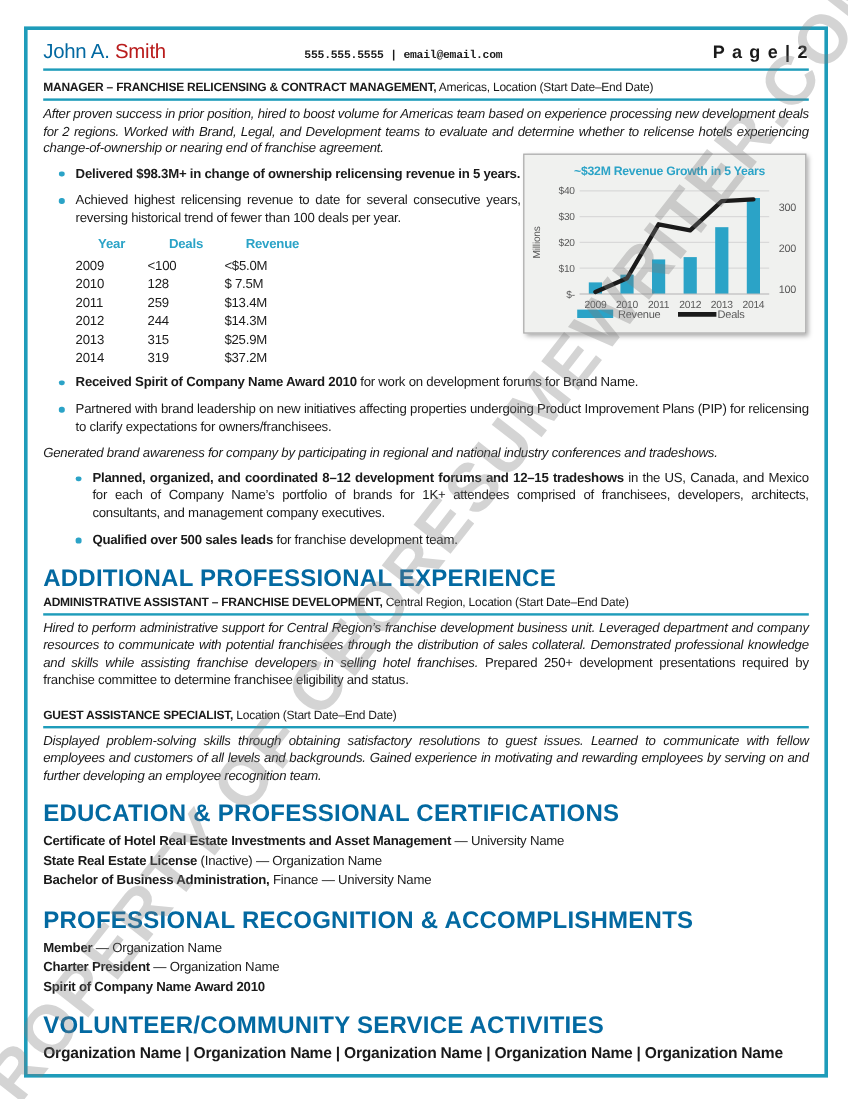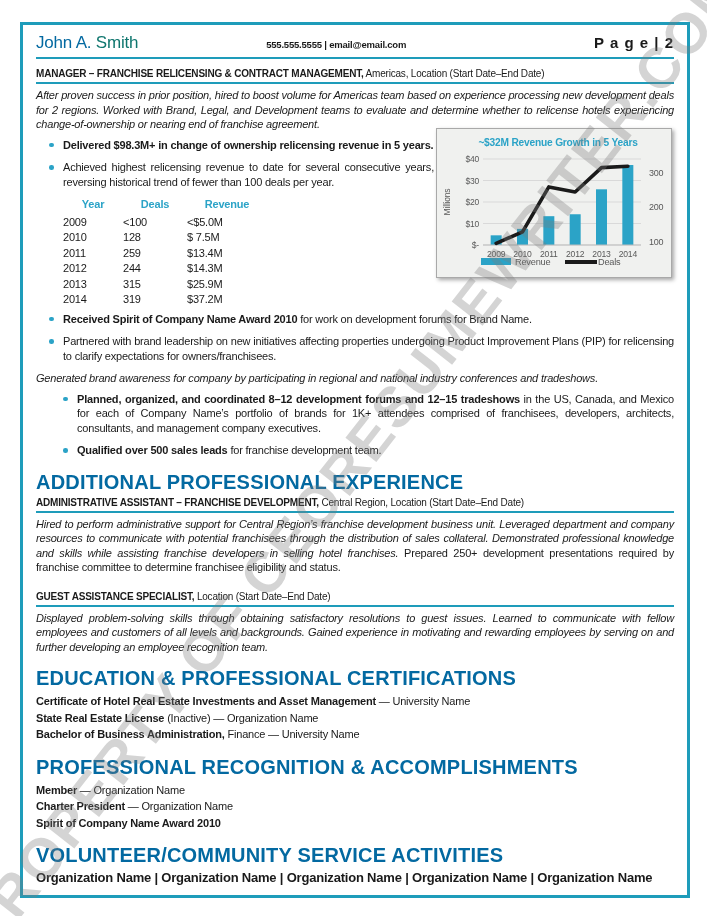--- a/index.html
+++ b/index.html
@@ -17,22 +17,22 @@
     left:20px; top:22px;
     width:670px; height:876px;
     border:3px solid #1e9cba;
     background:#ffffff;
     padding:6px 13px 0 13px;
   }
   
   .hdr { display:flex; align-items:baseline; justify-content:space-between; padding-top:2px; }
   .hdr-name { font-size:17px; white-space:nowrap; }
   .hdr-name .first { color:#0369a1; }
-  .hdr-name .last  { color:#0f766e; }
-  .hdr-contact { font-size:9.5px; font-weight:bold; transform:translateX(-30px); }
+  .hdr-name .last  { color:#b91c1c; }
+  .hdr-contact { font-size:9.5px; font-weight:bold; transform:translateX(-30px);font-family:Liberation Mono, monospace; }
   .hdr-page { font-size:15px; font-weight:bold; letter-spacing:1px; white-space:nowrap; }
   .hdr-rule { border:none; border-top:2.5px solid #1e9cba; margin-top:4px; margin-bottom:9px; }
   
   .job-head {
     font-size:10px;
     border-bottom:2.5px solid #1e9cba;
     padding-bottom:3px;
     margin-bottom:4px;
   }
   .job-head .jt { font-weight:bold; }

